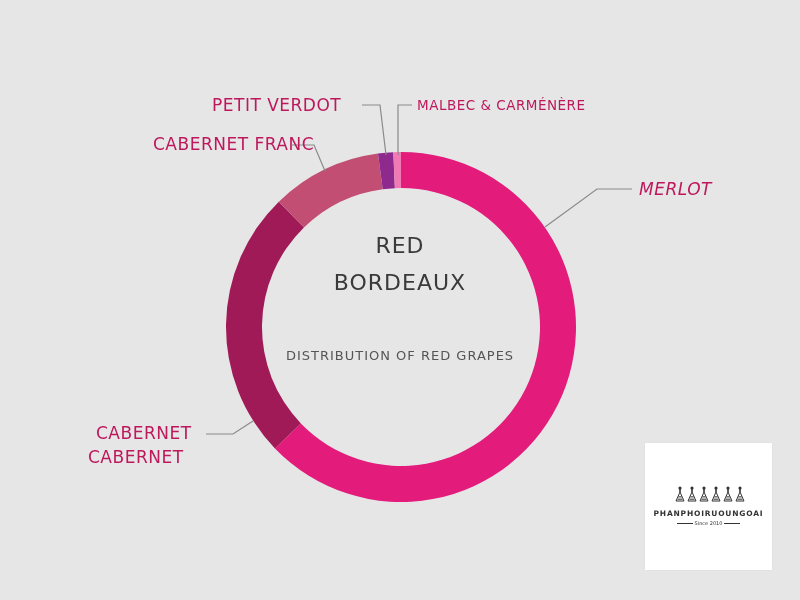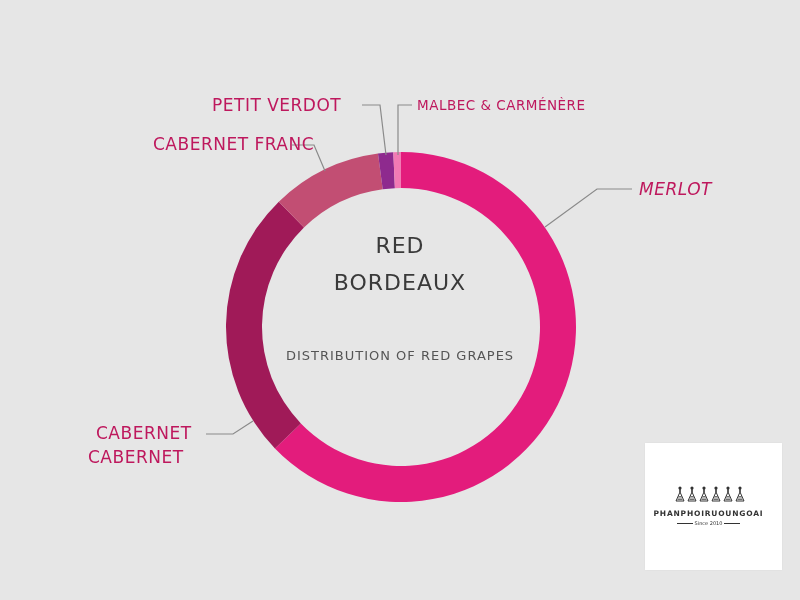--- a/index.html
+++ b/index.html
@@ -34,21 +34,21 @@
       position: absolute;
       left: 250px; width: 300px; top: 345px;
       text-align: center;
       font-size: 13px;
       line-height: 21px;
       letter-spacing: 1px;
       color: #555;
     }
     .logo-box {
       position: absolute;
-      left: 645px; top: 443px; width: 137px; height: 127px;
+      left: 645px; top: 443px; width: 127px; height: 127px;
       background: #ffffff;
       box-shadow: 0 0 2px rgba(0,0,0,0.05);
     }
     .logo-icons {
       position: absolute; left: 30px; top: 43px;
       display: flex; gap: 2px;
     }
     .logo-name {
       position: absolute; left: 0; width: 127px; top: 66px;
       text-align: center; font-size: 7.5px; font-weight: bold;

